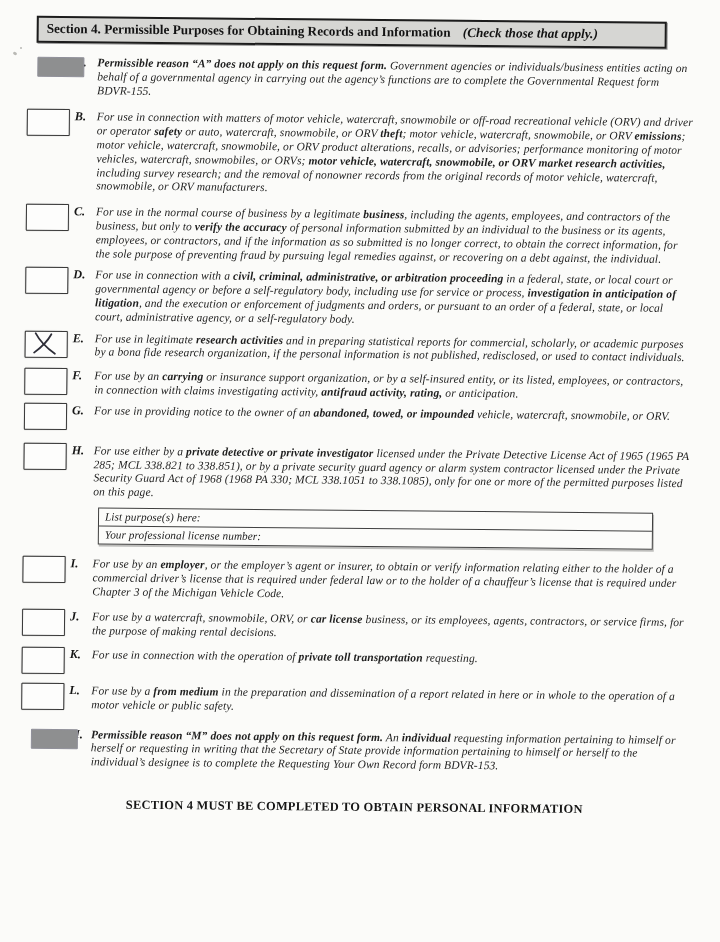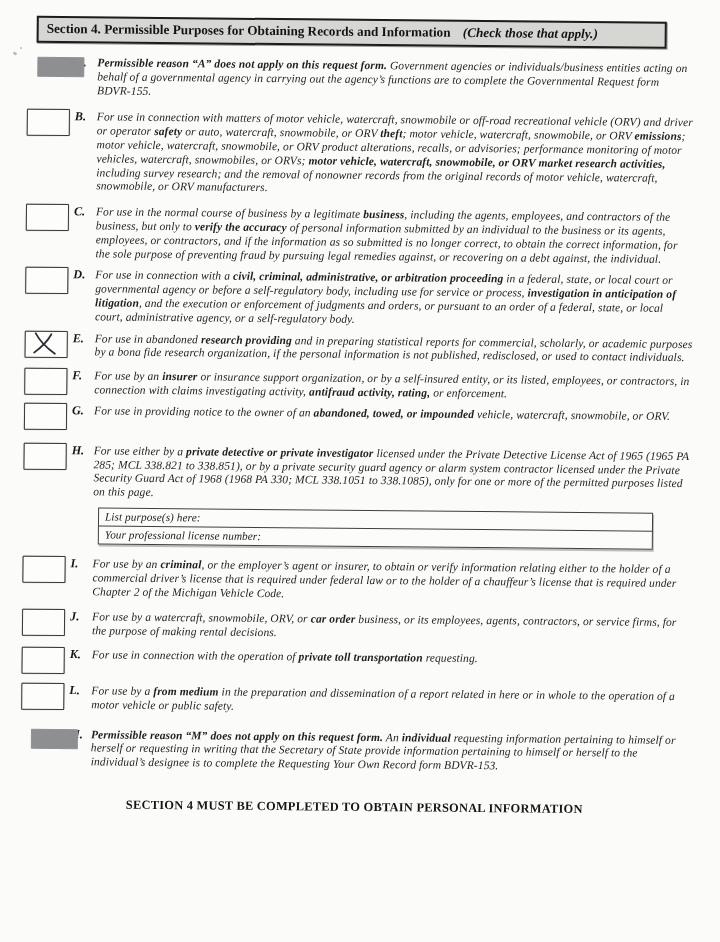--- a/index.html
+++ b/index.html
@@ -115,29 +115,29 @@
     <div class="item mt-e">
       <div class="cb-col">
         <div class="checkbox" data-state="checked">
           <svg viewBox="0 0 43 27" xmlns="http://www.w3.org/2000/svg">
             <path d="M10 1.5 C14 9 20 16 31 23.5" stroke="#2e2e38" stroke-width="1.9" fill="none" stroke-linecap="round"></path>
             <path d="M27 2.5 C23 10 16 17 8.5 22.5" stroke="#2e2e38" stroke-width="1.9" fill="none" stroke-linecap="round"></path>
           </svg>
         </div>
       </div>
       <div class="lbl">E.</div>
-      <div class="txt"><span>For use in abandoned </span><span class="b">research providing</span><span> and in preparing statistical reports for commercial, scholarly, or academic purposes by a bona fide research organization, if the personal information is not published, redisclosed, or used to contact individuals.</span></div>
+      <div class="txt"><span>For use in legitimate </span><span class="b">research activities</span><span> and in preparing statistical reports for commercial, scholarly, or academic purposes by a bona fide research organization, if the personal information is not published, redisclosed, or used to contact individuals.</span></div>
     </div>
 
     <div class="item mt-f">
       <div class="cb-col">
         <div class="checkbox" data-state="empty"></div>
       </div>
       <div class="lbl">F.</div>
-      <div class="txt"><span>For use by an </span><span class="b">insurer</span><span> or insurance support organization, or by a self-insured entity, or its listed, employees, or contractors, in connection with claims investigating activity, </span><span class="b">antifraud activity, rating,</span><span> or enforcement.</span></div>
+      <div class="txt"><span>For use by an </span><span class="b">carrying</span><span> or insurance support organization, or by a self-insured entity, or its listed, employees, or contractors, in connection with claims investigating activity, </span><span class="b">antifraud activity, rating,</span><span> or anticipation.</span></div>
     </div>
 
     <div class="item mt-g">
       <div class="cb-col">
         <div class="checkbox" data-state="empty"></div>
       </div>
       <div class="lbl">G.</div>
       <div class="txt"><span>For use in providing notice to the owner of an </span><span class="b">abandoned, towed, or impounded</span><span> vehicle, watercraft, snowmobile, or ORV.</span></div>
     </div>
 
@@ -153,29 +153,29 @@
           <div class="pbox-row">Your professional license number:</div>
         </div>
       </div>
     </div>
 
     <div class="item mt-i">
       <div class="cb-col">
         <div class="checkbox" data-state="empty"></div>
       </div>
       <div class="lbl">I.</div>
-      <div class="txt"><span>For use by an </span><span class="b">criminal</span><span>, or the employer’s agent or insurer, to obtain or verify information relating either to the holder of a commercial driver’s license that is required under federal law or to the holder of a chauffeur’s license that is required under Chapter 2 of the Michigan Vehicle Code.</span></div>
+      <div class="txt"><span>For use by an </span><span class="b">employer</span><span>, or the employer’s agent or insurer, to obtain or verify information relating either to the holder of a commercial driver’s license that is required under federal law or to the holder of a chauffeur’s license that is required under Chapter 3 of the Michigan Vehicle Code.</span></div>
     </div>
 
     <div class="item mt-j">
       <div class="cb-col">
         <div class="checkbox" data-state="empty"></div>
       </div>
       <div class="lbl">J.</div>
-      <div class="txt"><span>For use by a watercraft, snowmobile, ORV, or </span><span class="b">car order</span><span> business, or its employees, agents, contractors, or service firms, for the purpose of making rental decisions.</span></div>
+      <div class="txt"><span>For use by a watercraft, snowmobile, ORV, or </span><span class="b">car license</span><span> business, or its employees, agents, contractors, or service firms, for the purpose of making rental decisions.</span></div>
     </div>
 
     <div class="item mt-k">
       <div class="cb-col">
         <div class="checkbox" data-state="empty"></div>
       </div>
       <div class="lbl">K.</div>
       <div class="txt"><span>For use in connection with the operation of </span><span class="b">private toll transportation</span><span> requesting.</span></div>
     </div>
 

